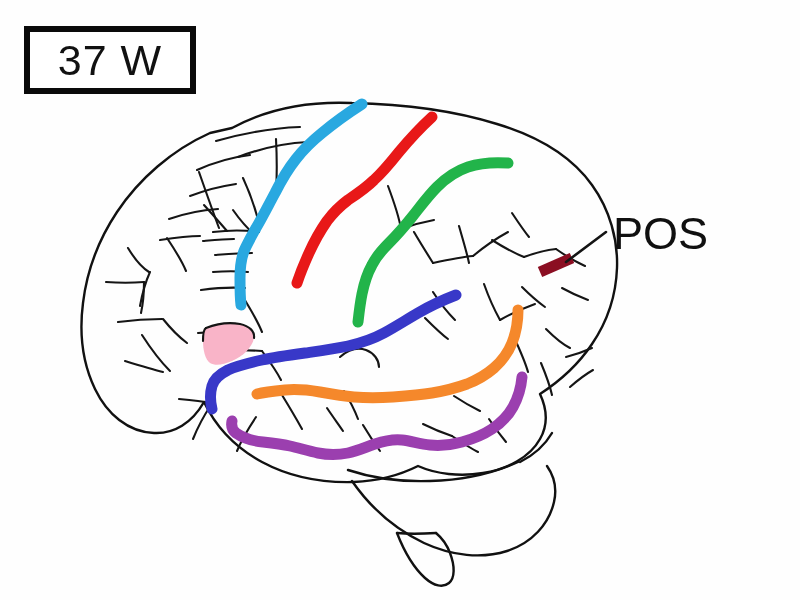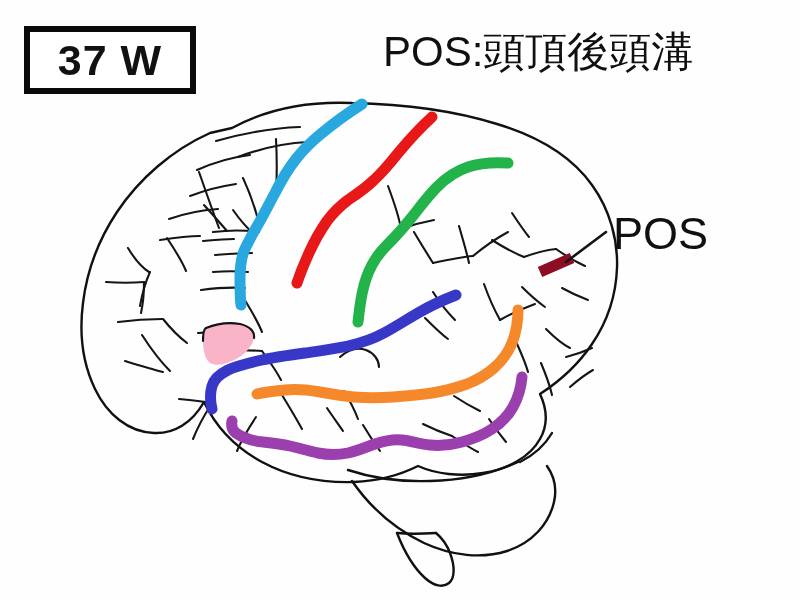--- a/index.html
+++ b/index.html
@@ -30,21 +30,21 @@
     height: 68px;
     border: 6px solid #0a0a0a;
     background: #ffffff;
     box-sizing: border-box;
     display: flex;
     align-items: center;
     justify-content: center;
   }
   .age-box-label {
     font-size: 43px;
-    font-weight: 700;
+    font-weight: 400;
     color: #111111;
     letter-spacing: 1px;
     line-height: 1;
     font-family: "Liberation Sans", "DejaVu Sans", sans-serif;
   }
   .legend-title {
     position: absolute;
     left: 383px;
     top: 31px;
     font-size: 42px;
@@ -110,21 +110,20 @@
 </style>
 </head>
 <body>
 
 <div id="stage">
 
   <div class="age-box">
     <span class="age-box-label">37 W</span>
   </div>
 
-  <div class="legend-title">POS:頭頂後頭溝</div>
 
   <div class="pos-callout-label">POS</div>
 
   <svg class="brain" viewBox="0 0 800 600">
 
     <g>
       <path class="outline" d="
         M 232,128
         C 265,110 305,101 352,103
         C 402,104 452,110 497,124

